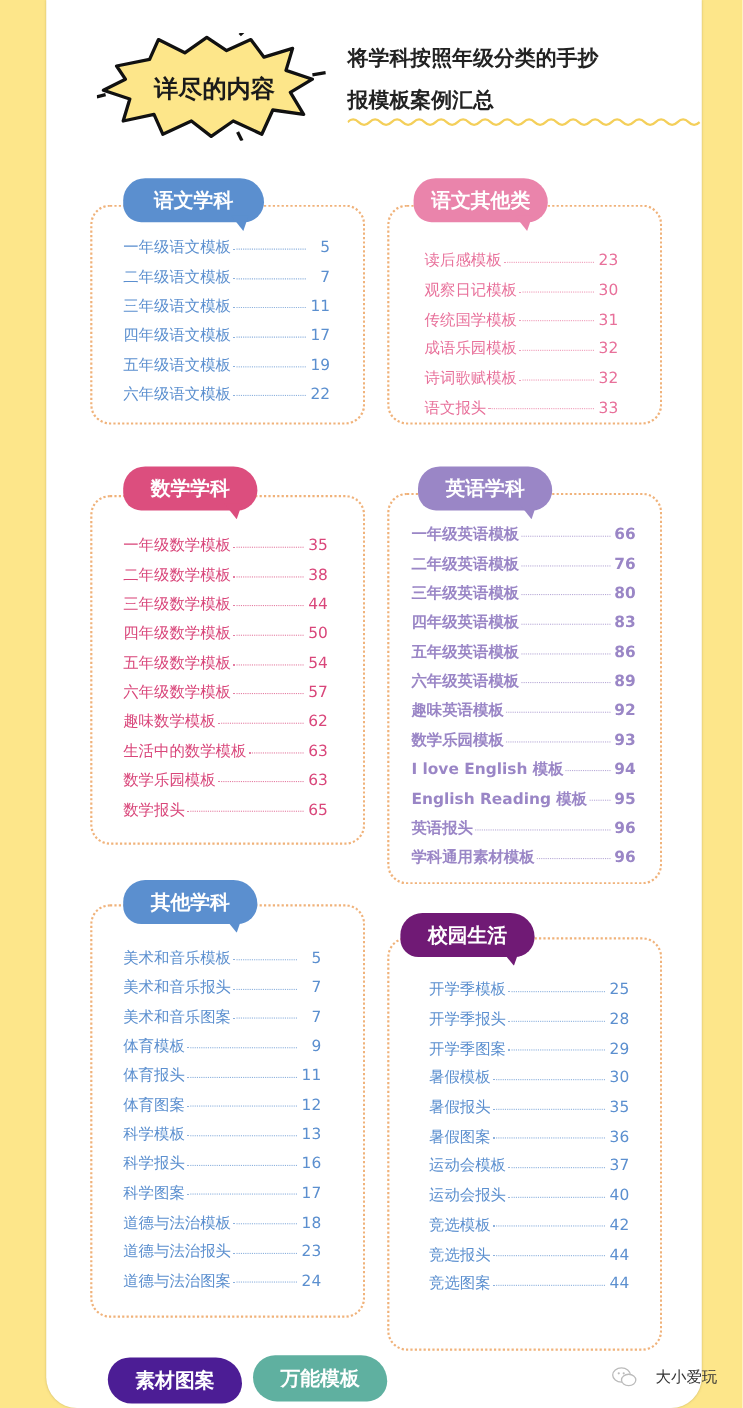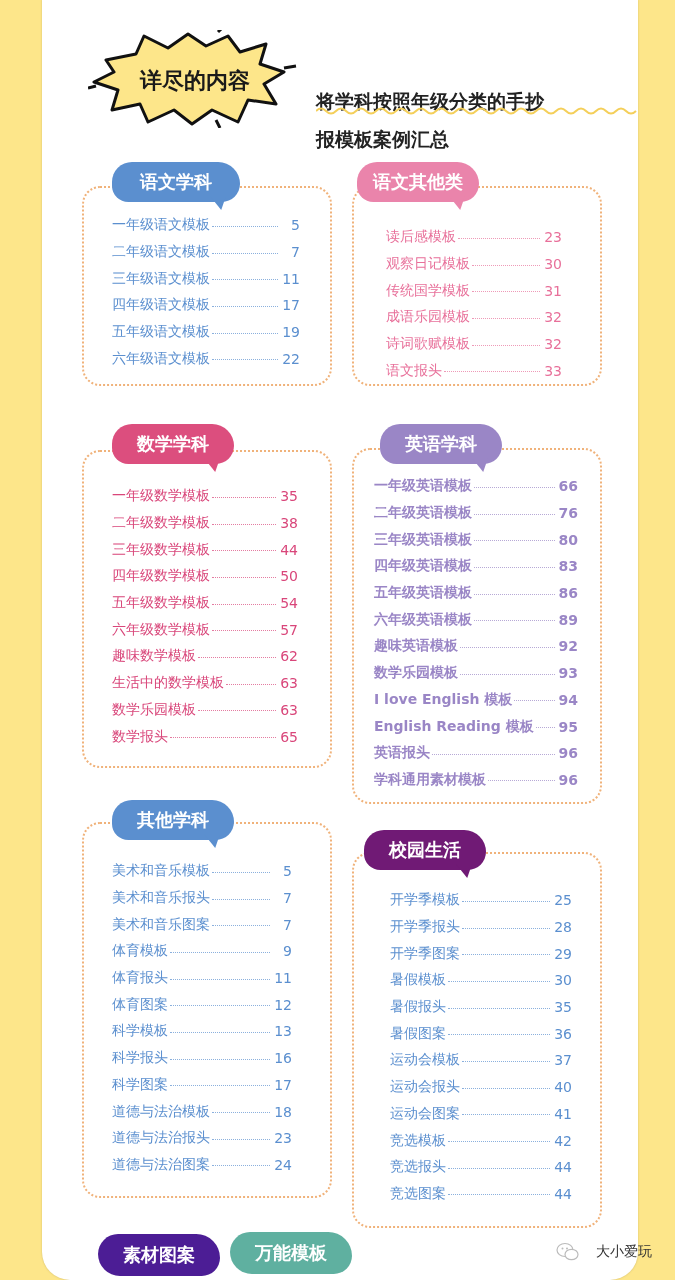--- a/index.html
+++ b/index.html
@@ -27,21 +27,20 @@
     position: absolute; left: 0; top: 0; width: 100%; height: 100%;
     display: flex; align-items: center; justify-content: center;
     font-size: 22px; font-weight: bold; color: #1a1a1a;
     padding-top: 4px; padding-left: 4px;
   }
   .intro {
     position: absolute; left: 316px; top: 34px;
     width: 300px;
     font-size: 19px; font-weight: bold; color: #222;
     line-height: 38px;
-    margin-top: 48px;
   }
   .wave { position: absolute; left: 316px; top: 106px; }
 
   
   .section {
     position: absolute;
     border: 2px dotted #f0b27a;
     border-radius: 18px;
   }
   .tag {
@@ -143,21 +142,21 @@
       <span class="page-num">19</span>
     </div>
   <div class="row">
       <span class="label">六年级语文模板</span>
       <span class="dots"></span>
       <span class="page-num">22</span>
     </div>
 </div>
 
 <div class="section" style="left:352px;top:186px;width:250px;height:200px;"></div>
-<div class="tag" style="left:357px;top:162px;width:122px;background:#ea84ab;">
+<div class="tag" style="left:376px;top:162px;width:122px;background:#ea84ab;">
     <span>语文其他类</span>
   </div>
 <div class="list pink" style="left:386px;top:224px;width:176px;">
   <div class="row">
       <span class="label">读后感模板</span>
       <span class="dots"></span>
       <span class="page-num">23</span>
     </div>
   <div class="row">
       <span class="label">观察日记模板</span>
@@ -414,25 +413,20 @@
     </div>
   <div class="row">
       <span class="label">运动会模板</span>
       <span class="dots"></span>
       <span class="page-num">37</span>
     </div>
   <div class="row">
       <span class="label">运动会报头</span>
       <span class="dots"></span>
       <span class="page-num">40</span>
-    </div>
-  <div class="row">
-      <span class="label">运动会图案</span>
-      <span class="dots"></span>
-      <span class="page-num">41</span>
     </div>
   <div class="row">
       <span class="label">竞选模板</span>
       <span class="dots"></span>
       <span class="page-num">42</span>
     </div>
   <div class="row">
       <span class="label">竞选报头</span>
       <span class="dots"></span>
       <span class="page-num">44</span>

